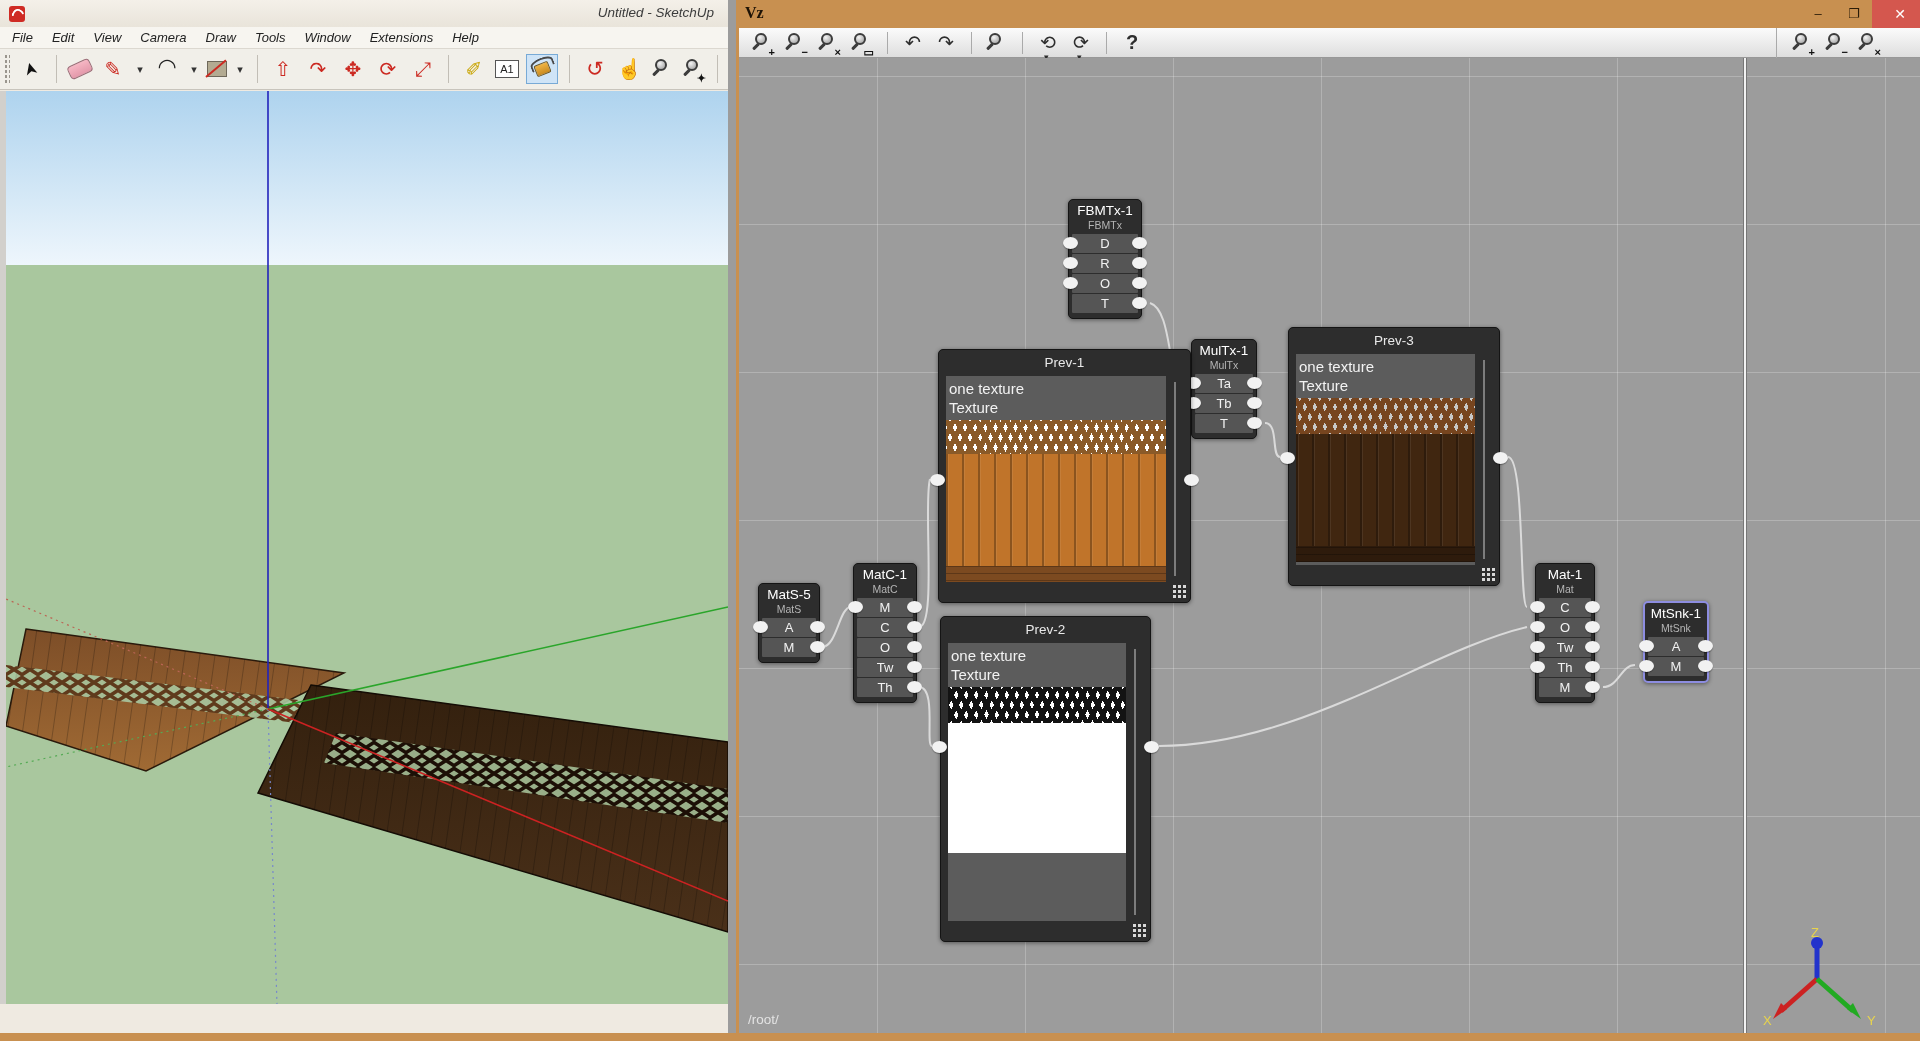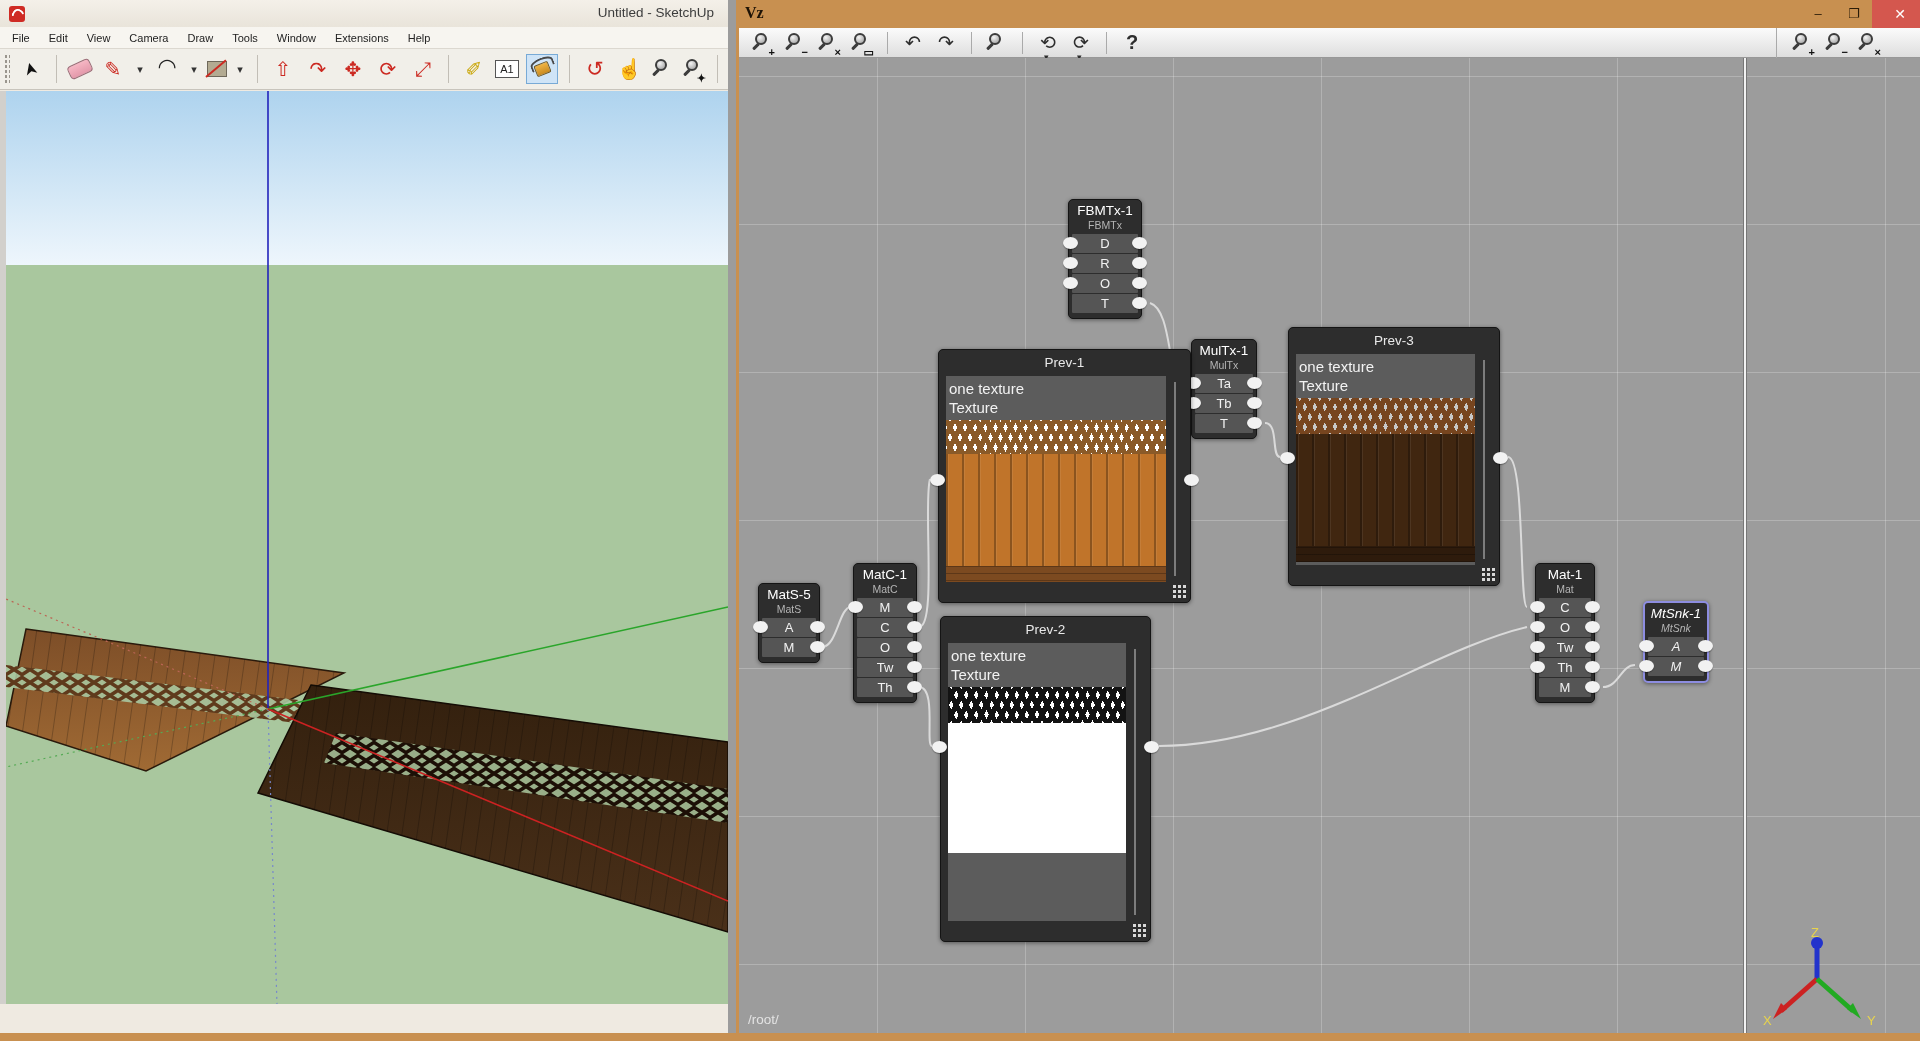--- a/index.html
+++ b/index.html
@@ -1,26 +1,26 @@
 <!DOCTYPE html>
 <html><head>
 <meta charset="utf-8">
 <style>
   * { box-sizing: border-box; margin: 0; padding: 0; }
   html,body { width:1920px; height:1041px; overflow:hidden; font-family:"Liberation Sans", sans-serif; background:#888; }
   #screen { position:relative; width:1920px; height:1041px; background:#9c9c9c; }
 
   
   #sketchup { position:absolute; left:0; top:0; width:728px; height:1041px; background:#efeae1; }
-  .sk-titlebar { position:relative; height:27px; background:linear-gradient(#f4f0e9,#e9e4da); display:flex; align-items:center; }
+  .sk-titlebar { position:relative; height:27px; background:linear-gradient(#f4f0e9,#e9e4da); display:flex; align-items:center;font-style:italic; }
   .sk-logo { width:16px; height:16px; margin-left:9px; background:#cf2b24; border-radius:3px; position:relative; }
   .sk-logo::after { content:""; position:absolute; left:3px; top:3px; width:8px; height:8px; border:2px solid #fff; border-color:#fff transparent transparent #fff; border-radius:50%; transform:rotate(35deg); }
   .sk-title { position:absolute; right:14px; top:5px; font-size:13.5px; color:#3c3c3c; }
   .sk-menubar { height:22px; background:#f7f5f0; border-bottom:1px solid #dcd8d0; display:flex; align-items:center; padding-left:12px; gap:19px; }
-  .sk-menu-item { font-size:11px; color:#222; cursor:default; }
+  .sk-menu-item { font-size:13px; color:#222; cursor:default;font-style:italic; }
   .sk-toolbar { height:41px; background:#f1efe9; border-bottom:1px solid #c8c4bc; display:flex; align-items:center; padding-left:2px; gap:7px; }
   .tb-sep { width:1px; height:28px; background:#c2beb6; margin:0 4px; }
   .tb-grip { width:6px; height:30px; margin-left:2px;
     background-image:radial-gradient(#9a968e 1px, transparent 1.2px); background-size:4px 5px; }
   .tb-icon { font-size:20px; line-height:30px; width:28px; text-align:center; color:#222; cursor:pointer; }
   .g-red { color:#cc2a22; }
   .g-sel { color:#111; transform:rotate(-105deg); font-size:17px; }
   .g-arc { color:#222; font-size:22px; position:relative; top:-2px;}
   .g-dd { color:#333; font-size:11px; width:12px; }
   .g-scale { color:#cc2a22; }
@@ -73,21 +73,21 @@
     background-size:148px 148px; background-position:-10px 18px; }
   #node-canvas { position:relative; width:1004px; height:100%; overflow:hidden; }
   .viz-divider { width:4px; background:#f2f2f2; border-left:1px solid #777; border-right:1px solid #777; }
   #viz-right-panel { position:relative; flex:1; overflow:hidden; }
   #wires { position:absolute; left:0; top:0; z-index:1; }
   .wire { fill:none; stroke:#dadada; stroke-width:2; }
   #root-path { position:absolute; left:9px; bottom:6px; font-size:13.5px; color:#e3e3e3; z-index:3; }
 
   
   .vnode { position:absolute; z-index:2; background:#2d2d2d; border:1px solid #141414; border-radius:5px; box-shadow:0 1px 4px rgba(0,0,0,.45); padding-bottom:4px; cursor:pointer; }
-  .vnode.selected { border:2px solid #8d8de0;font-style:italic; }
+  .vnode.selected { border:2px solid #8d8de0; }
   .n-title { text-align:center; font-size:13.5px; color:#fff; padding-top:3px; line-height:16px; }
   .n-sub { text-align:center; font-size:10.5px; color:#b5b5b5; line-height:12px; margin-bottom:3px; }
   .n-row { position:relative; height:19px; line-height:19px; margin:0 3px 1px 3px; background:#555; border-radius:1px; text-align:center; font-size:13px; color:#f2f2f2; }
   .port { position:absolute; width:15px; height:12px; background:#f2f2f2; border-radius:50%; box-shadow:0 1px 1px rgba(0,0,0,.35); z-index:3; cursor:pointer; }
   .port.pl { left:-9px; top:3px; }
   .port.pr { right:-9px; top:3px; }
 
   
   .pnode { position:absolute; z-index:2; background:#2d2d2d; border:1px solid #141414; border-radius:5px; box-shadow:0 1px 4px rgba(0,0,0,.45); cursor:pointer; }
   .p-title { text-align:center; font-size:13.5px; color:#e8e8e8; height:24px; line-height:26px; }

